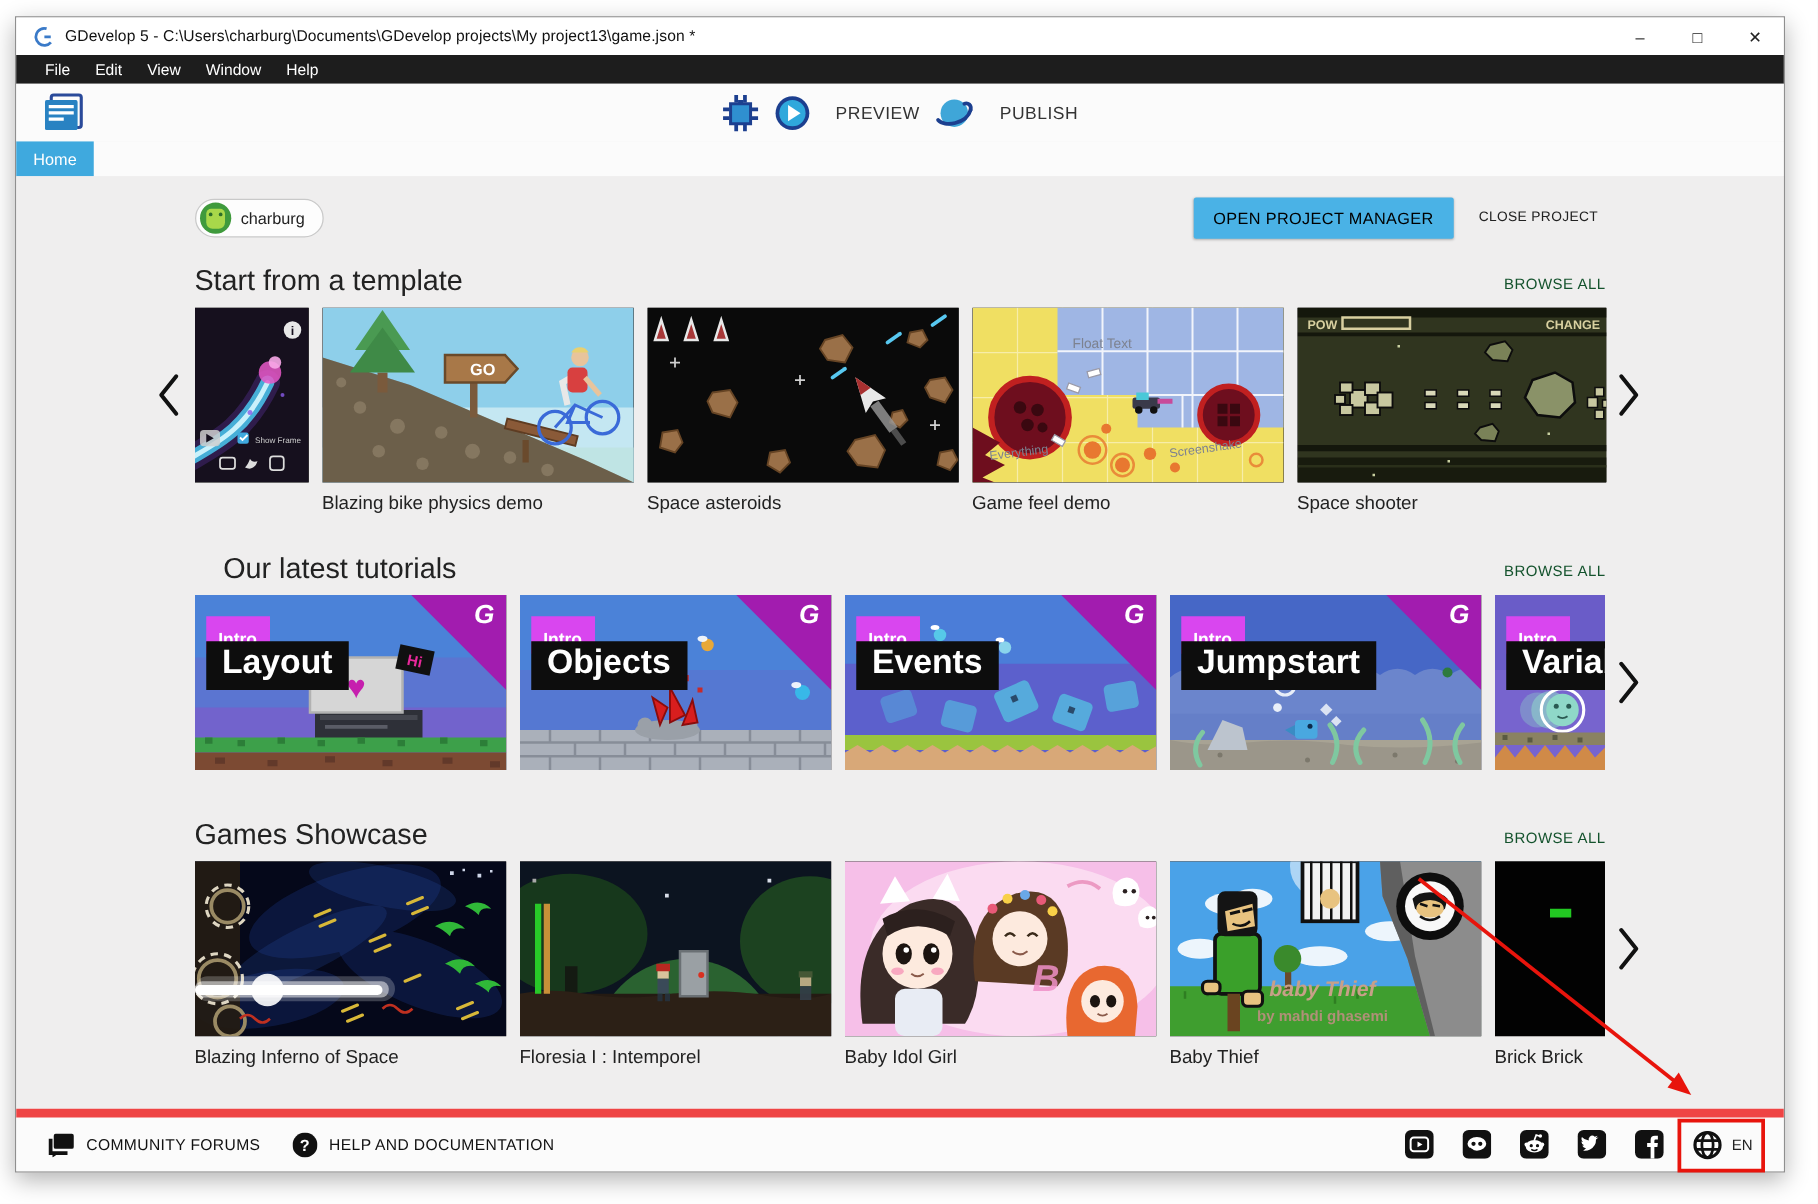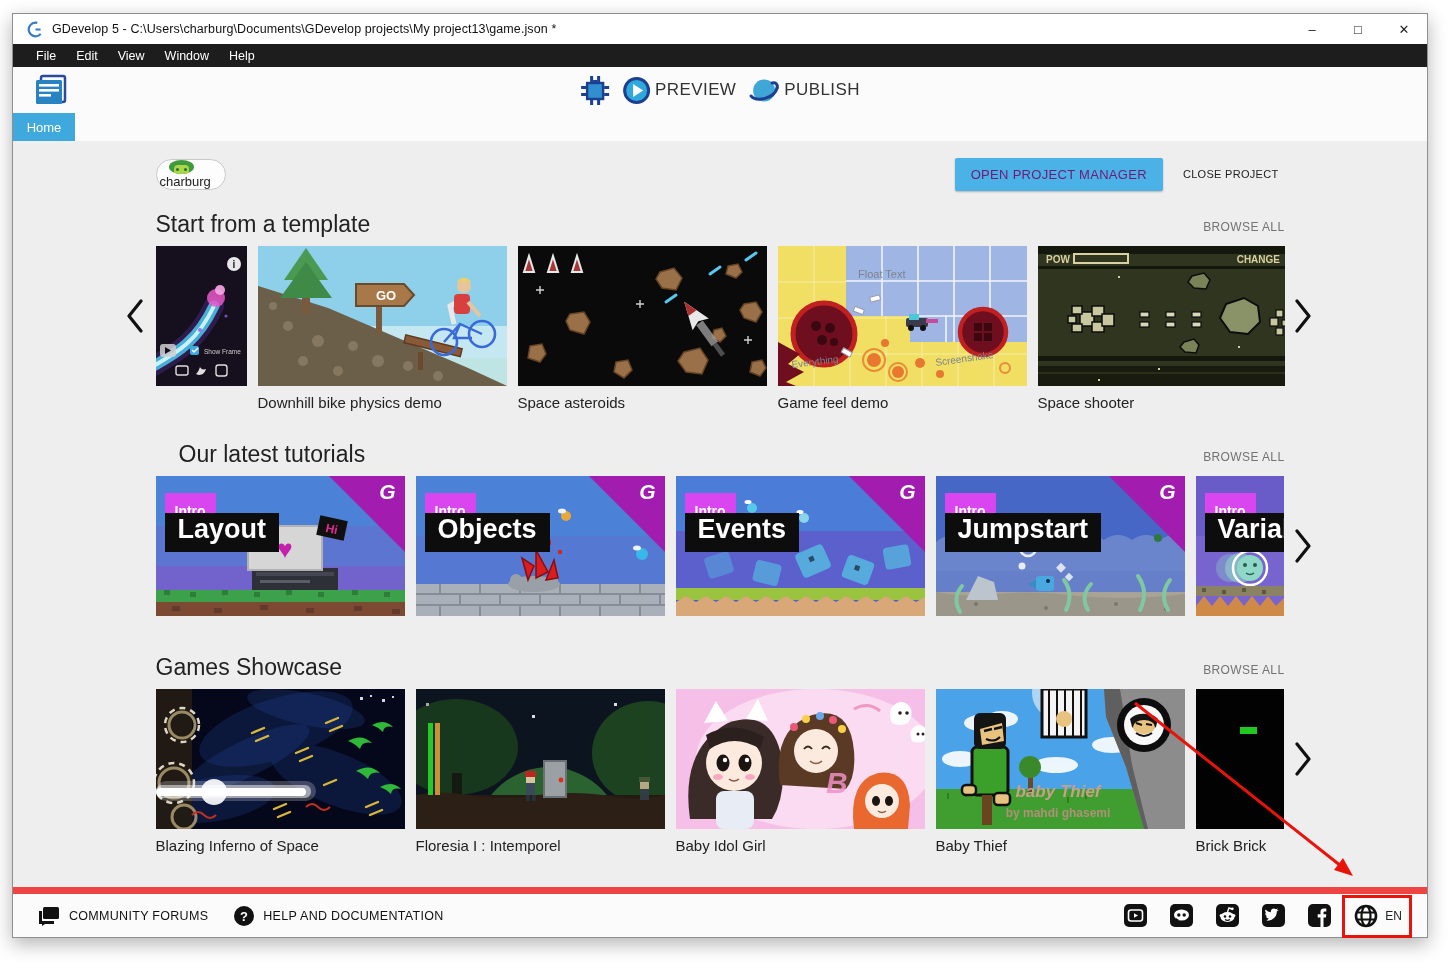--- a/index.html
+++ b/index.html
@@ -15,40 +15,40 @@
   .title-text { font-size:12.5px; color:#111; letter-spacing:.1px; }
   .win-controls { margin-left:auto; display:flex; align-items:center; height:100%; }
   .win-btn { width:46px; height:100%; display:flex; align-items:center; justify-content:center; font-size:13px; color:#222; cursor:default; }
   
   .menubar { height:23px; background:#1d1d1d; display:flex; align-items:center; padding-left:14px; gap:2px; flex:0 0 auto; }
   .menu-item { color:#fff; font-size:12.5px; padding:2px 9px; }
   
   .toolbar { height:46px; background:#fbfbfb; position:relative; display:flex; align-items:center; flex:0 0 auto; }
   .pm-icon { position:absolute; left:20px; top:7px; }
   .toolbar-center { position:absolute; left:50%; transform:translateX(-50%); display:flex; align-items:center; gap:12px; }
-  .tb-label { font-size:17px; color:#333; letter-spacing:.4px; margin-left:4px; }
+  .tb-label { font-size:14px; color:#333; letter-spacing:.4px; margin-left:20px; }
   .tb-group { display:flex; align-items:center; }
   
   .tabbar { height:28px; background:#fbfbfb; display:flex; flex:0 0 auto; }
   .tab-home { width:62px; background:#3fa9de; color:#fff; font-size:13px; display:flex; align-items:center; justify-content:center; }
   
   .content { flex:1 1 auto; background:#efeeee; overflow:hidden; }
   .col { width:1129px; margin:0 auto; position:relative; }
   .user-row { margin-top:18px; height:30px; display:flex; align-items:center; }
-  .chip { display:flex; align-items:center; background:#fdfdfd; border:1px solid #c9c9c9; border-radius:16px; height:31px; padding:0 14px 0 3px;flex-direction:column; }
+  .chip { display:flex; align-items:center; background:#fdfdfd; border:1px solid #c9c9c9; border-radius:16px; height:31px; padding:0 14px 0 3px; }
   .avatar { width:25px; height:25px; border-radius:50%; background:#3f9a3c; margin-right:8px; position:relative; overflow:hidden; }
   .avatar .creature { position:absolute; left:5px; top:5px; width:15px; height:16px; background:#a8d84a; border-radius:4px 4px 5px 5px; }
   .avatar .creature:before { content:""; position:absolute; left:2px; top:3px; width:3px; height:3px; background:#2c6e2a; border-radius:50%; box-shadow:8px 0 0 #2c6e2a; }
   .chip-name { font-size:13px; color:#222; }
   .user-actions { margin-left:auto; display:flex; align-items:center; gap:14px; }
-  .btn-primary { background:#4ab2e6; color:#701a75; border:none; font-size:13px; letter-spacing:.3px; padding:9px 16px; border-radius:2px; box-shadow:0 1px 2px rgba(0,0,0,.25); font-family:inherit; }
+  .btn-primary { background:#4ab2e6; color:#000000; border:none; font-size:13px; letter-spacing:.3px; padding:9px 16px; border-radius:2px; box-shadow:0 1px 2px rgba(0,0,0,.25); font-family:inherit; }
   .btn-text { background:none; border:none; color:#222; font-size:11px; letter-spacing:.3px; padding:9px 6px; font-family:inherit; }
   .section-head { display:flex; align-items:flex-end; justify-content:space-between; margin-bottom:8px; }
   .section-title { font-size:23px; color:#222; font-weight:400;text-align:right; }
-  .browse-all { font-size:12px; color:#737373; letter-spacing:.4px; padding-bottom:4px; }
+  .browse-all { font-size:12px; color:#14532d; letter-spacing:.4px; padding-bottom:4px; }
   .s1 .section-head { margin-top:22px; }
   .s2 .section-head { margin-top:30px;margin-left:23px; }
   .s3 .section-head { margin-top:38px; }
   .cardrow { display:flex; gap:11px; overflow:hidden; position:relative; }
   .rowwrap { position:relative; }
   .cardwrap { flex:0 0 auto; }
   .thumb { width:249px; height:140px; position:relative; overflow:hidden; background:#000; }
   .thumb.partial-left { width:91px; }
   .thumb.partial-right { width:88px; }
   .caption { margin-top:8px; font-size:15px; color:#222; }
@@ -232,21 +232,21 @@
                     <circle cx="224" cy="88" r="13" fill="none" stroke="#3a6ad8" stroke-width="2.6"></circle>
                     <path d="M186 96 L202 78 L224 88 M202 78 L196 92 L214 92" fill="none" stroke="#3a6ad8" stroke-width="2.4"></path>
                     <path d="M196 78 L192 60 L206 52" fill="none" stroke="#e8e8e8" stroke-width="5"></path>
                     <rect x="196" y="48" width="16" height="20" rx="4" fill="#d84040"></rect>
                     <circle cx="206" cy="40" r="7" fill="#e8c49c"></circle>
                     <path d="M199 36 a8 8 0 0 1 14 0 Z" fill="#e8d070"></path>
                     <path d="M210 56 L222 70" stroke="#e8c49c" stroke-width="4"></path>
                   </g>
                 </svg>
               </div>
-              <div class="caption">Downhill bike physics demo</div>
+              <div class="caption">Blazing bike physics demo</div>
             </div>
 
             <div class="cardwrap">
               <div class="thumb">
                 <svg class="scene" width="249" height="140" viewBox="0 0 249 140">
                   <rect width="249" height="140" fill="#0a0a0a"></rect>
                   <g stroke="#e8e8e8" stroke-width="2" fill="#a83838">
                     <polygon points="16,26 6,26 11,10"></polygon>
                       <polygon points="40,26 30,26 35,10"></polygon>
                       <polygon points="64,26 54,26 59,10"></polygon>

